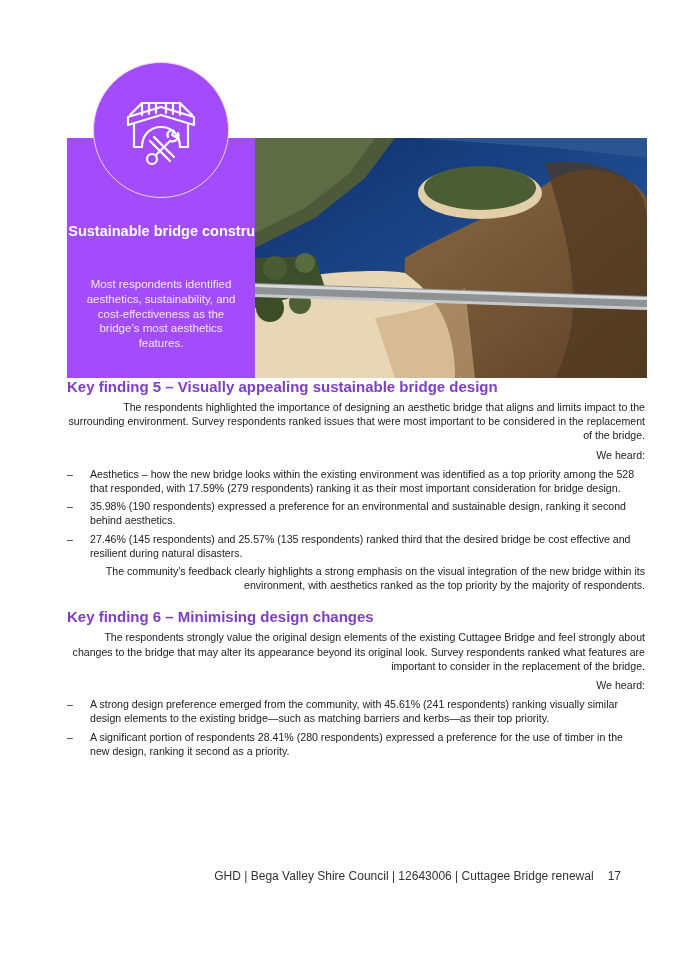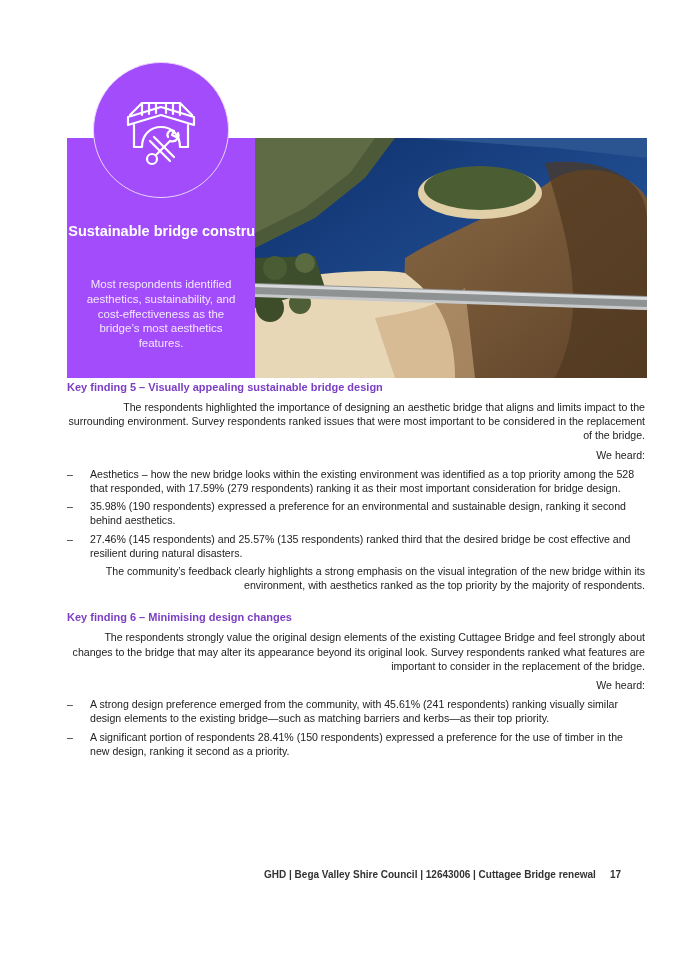--- a/index.html
+++ b/index.html
@@ -10,27 +10,27 @@
   .circle { position: absolute; left: 93px; top: 62px; width: 136px; height: 136px;
             border-radius: 50%; background: #a24cfb; border: 1.5px solid #e9d6ff;
             box-sizing: border-box; display: flex; align-items: center; justify-content: center; }
   .circle svg { width: 78px; height: 74px; margin-top: 4px; }
   .panel-title { position: absolute; left: 67px; top: 222px; width: 224px; text-align: center;
                  color: #fff; font-weight: bold; font-size: 14.5px; line-height: 18px; }
   .panel-text { position: absolute; left: 77px; top: 277px; width: 168px; text-align: center;
                 color: #f2e8ff; font-size: 11.5px; line-height: 14.8px; }
   .photo { position: absolute; left: 255px; top: 138px; width: 392px; height: 240px; overflow: hidden; }
   .content { position: absolute; left: 67px; top: 380px; width: 578px; font-size: 10.6px; line-height: 14.2px; color: #222; }
-  h3 { margin: 0 0 6px 0; color: #7c3fc4; font-size: 11px; font-weight: bold; line-height: 14px; }
+  h3 { margin: 0 0 6px 0; color: #7c3fc4; font-size: 15px; font-weight: bold; line-height: 14px; }
   p { margin: 0 0 5px 0; text-align: right; }
   ul { list-style: none; margin: 0 0 4px 0; padding: 0; }
   li { position: relative; padding-left: 23px; margin-bottom: 4px; }
   li .dash { position: absolute; left: 0; top: 0; }
   .gap { height: 13px; }
-  .footer { position: absolute; top: 869px; right: 54px; font-size: 10px; color: #333; font-weight: bold; }
+  .footer { position: absolute; top: 869px; right: 54px; font-size: 12px; color: #333; }
   .footer .pg { margin-left: 14px; }
 </style>
 </head>
 <body>
 
 <div class="panel"></div>
 
 <div class="circle">
   <svg viewBox="0 0 78 74" fill="none" stroke="#ffffff" stroke-width="2.2" stroke-linejoin="round" stroke-linecap="round">
     <path d="M8 20 L20 8 L58 8 L70 20"></path>
@@ -92,19 +92,19 @@
   </ul>
   <p>The community’s feedback clearly highlights a strong emphasis on the visual integration of the new bridge within its environment, with aesthetics ranked as the top priority by the majority of respondents.</p>
 
   <div class="gap"></div>
 
   <h3>Key finding 6 – Minimising design changes</h3>
   <p>The respondents strongly value the original design elements of the existing Cuttagee Bridge and feel strongly about changes to the bridge that may alter its appearance beyond its original look. Survey respondents ranked what features are important to consider in the replacement of the bridge.</p>
   <p>We heard:</p>
   <ul>
     <li><span class="dash">–</span><span>A strong design preference emerged from the community, with 45.61% (241 respondents) ranking visually similar design elements to the existing bridge—such as matching barriers and kerbs—as their top priority.</span></li>
-    <li><span class="dash">–</span><span>A significant portion of respondents 28.41% (150 respondents) expressed a preference for the use of timber in the new design, ranking it second as a priority.</span></li>
+    <li><span class="dash">–</span><span>A significant portion of respondents 28.41% (280 respondents) expressed a preference for the use of timber in the new design, ranking it second as a priority.</span></li>
   </ul>
 </div>
 
 <div class="footer">
   <span>GHD | Bega Valley Shire Council | 12643006 | Cuttagee Bridge renewal</span><span class="pg">17</span>
 </div>
 
 </body></html>

